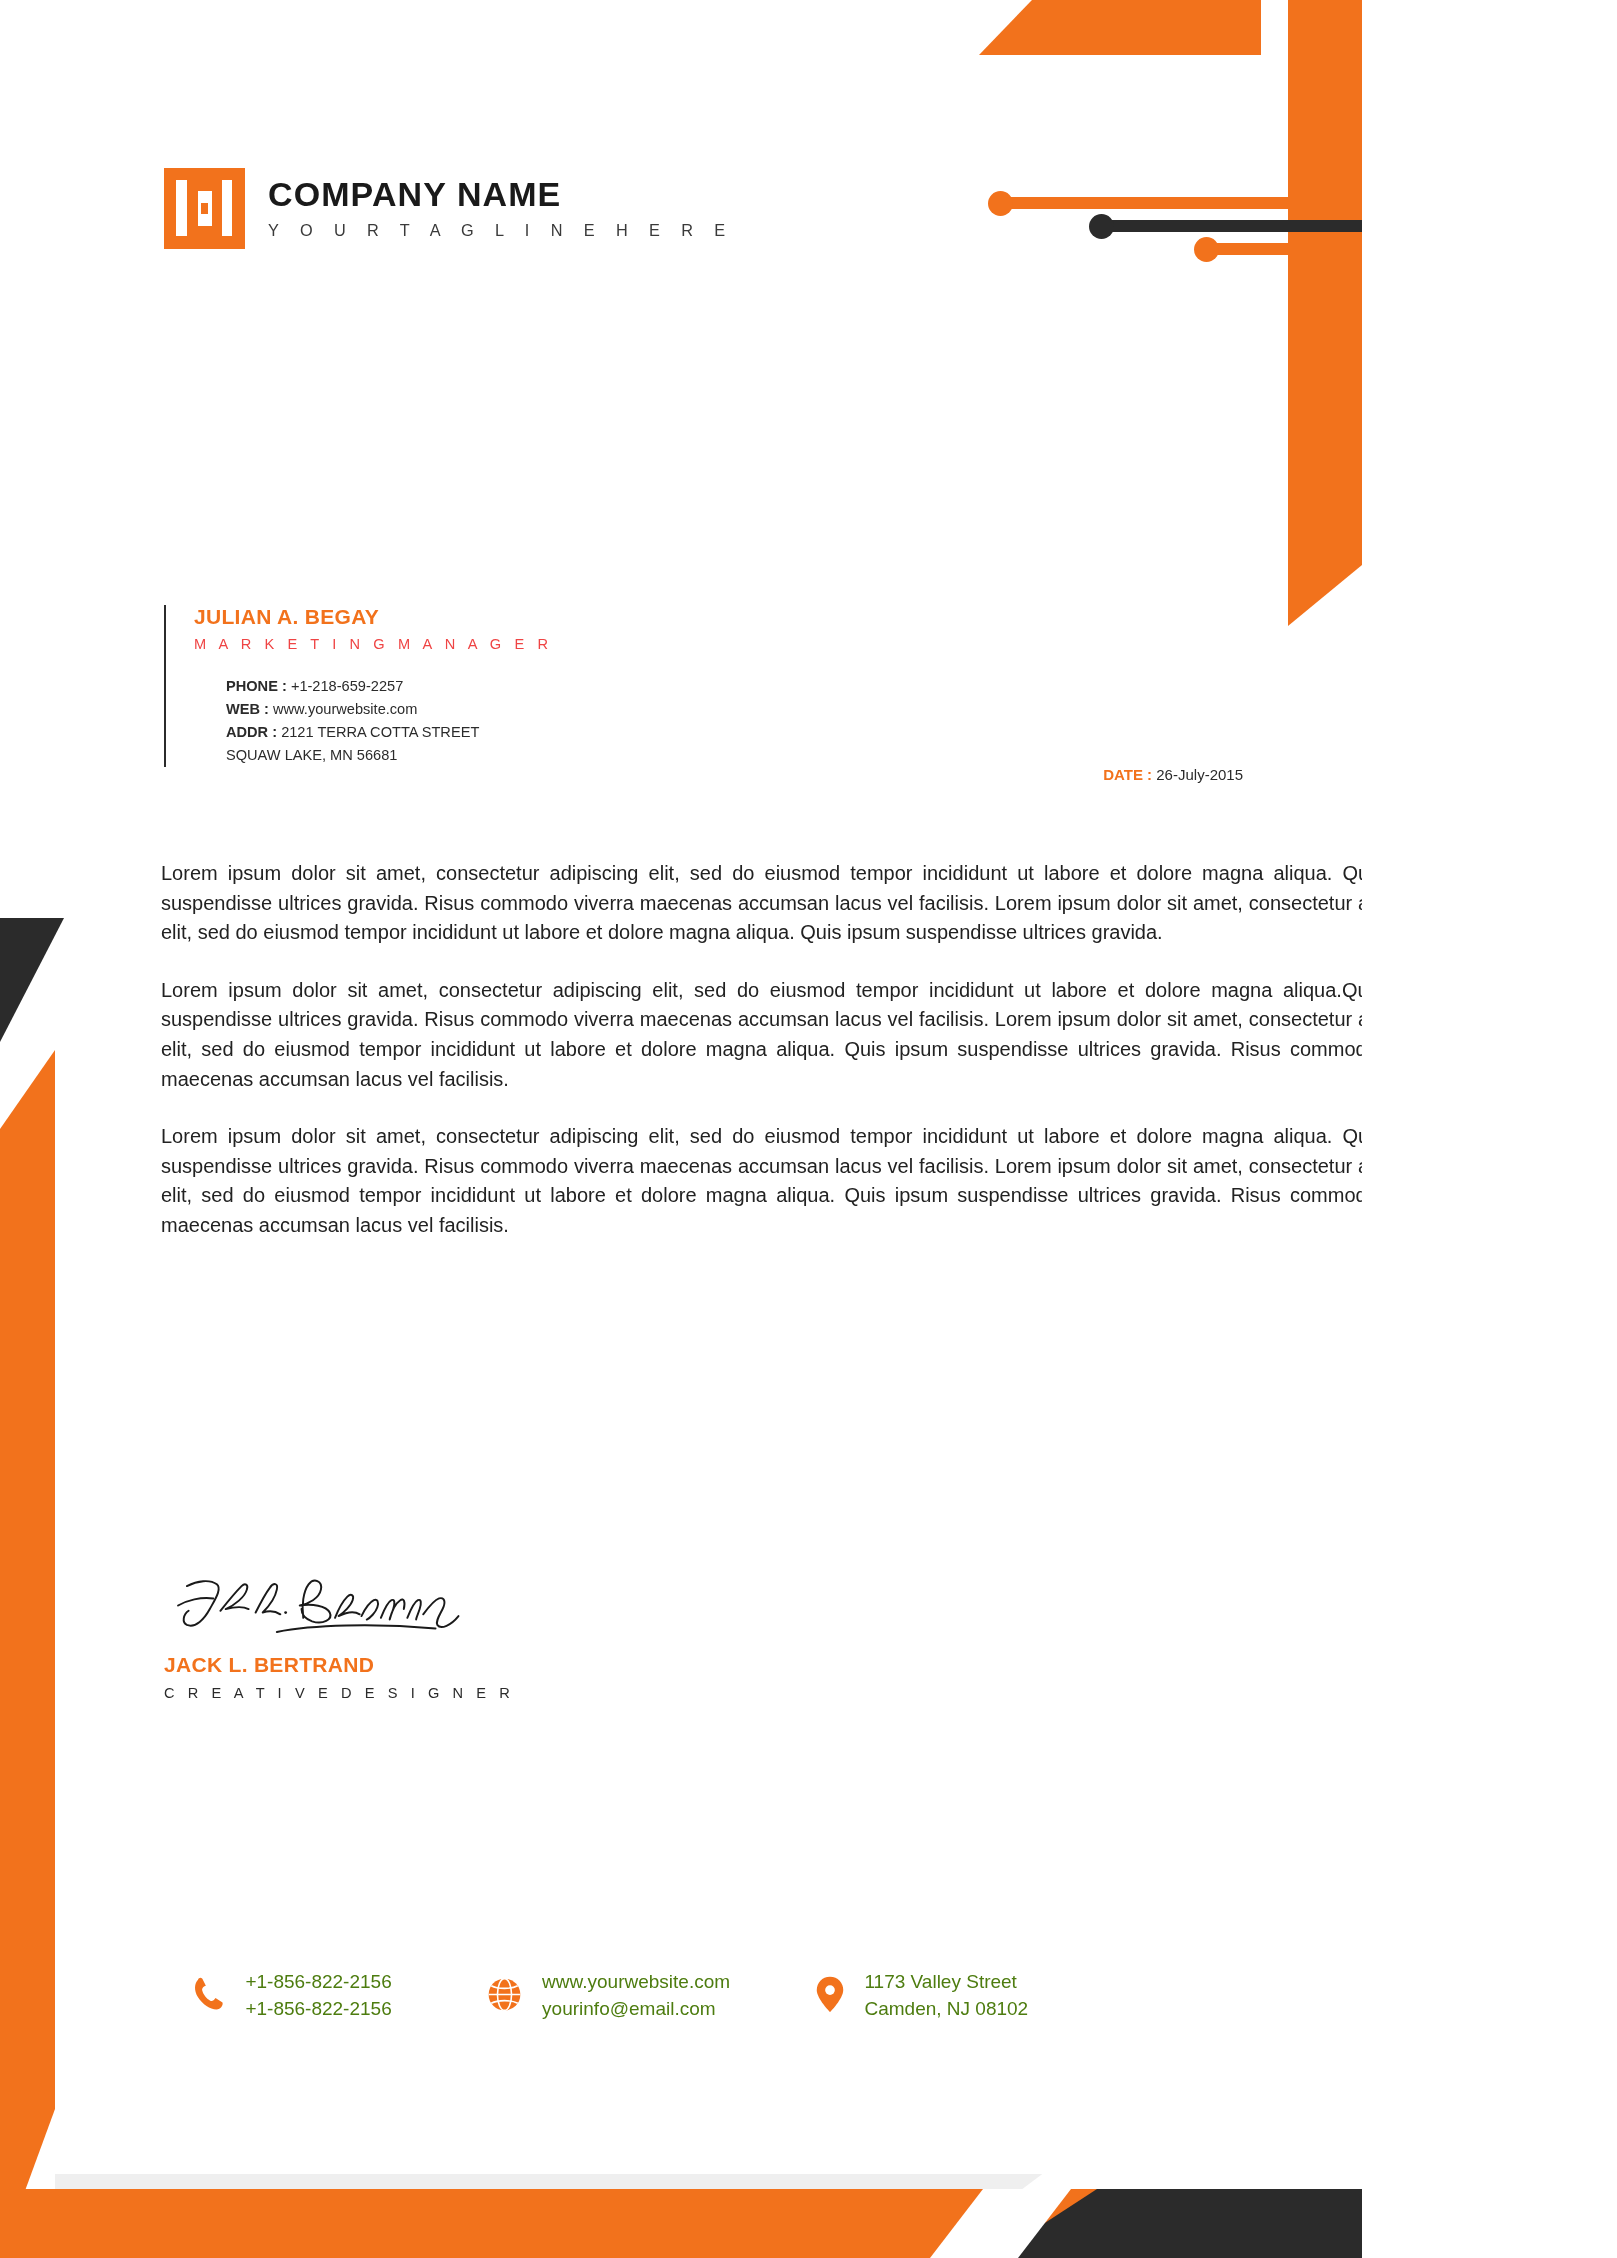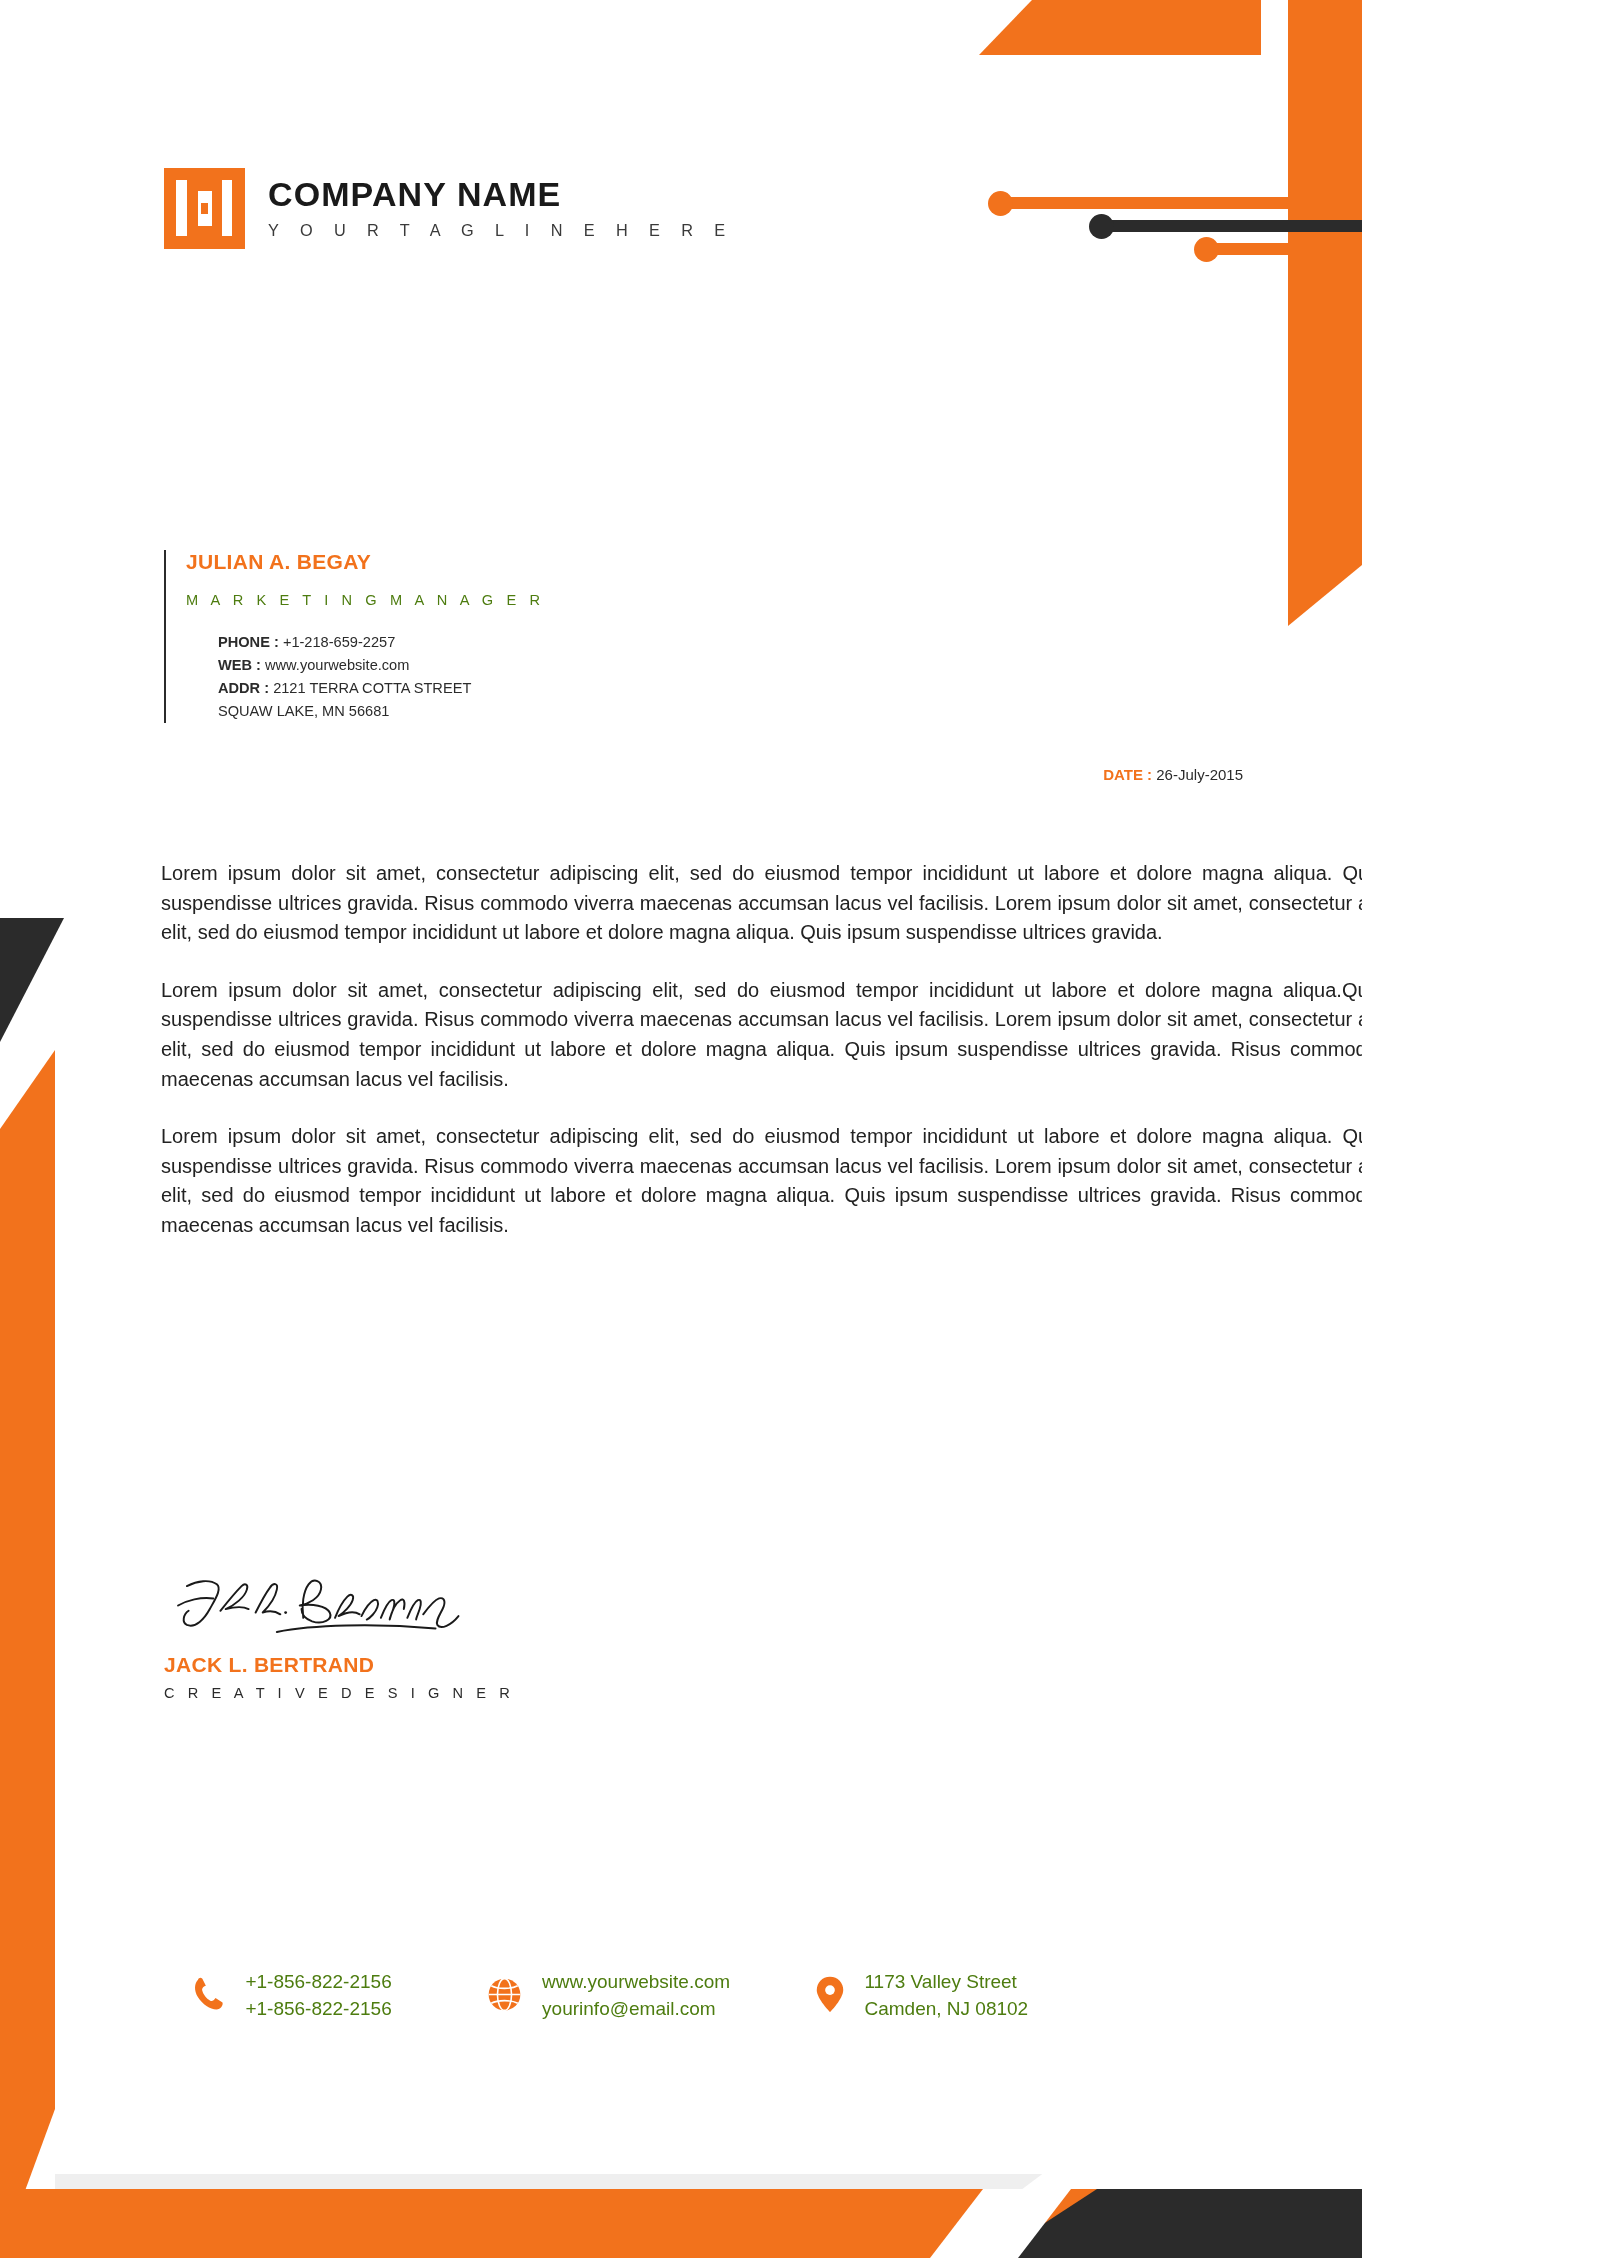--- a/index.html
+++ b/index.html
@@ -145,35 +145,35 @@
     font-size: 16.3px;
     letter-spacing: 8.4px;
     color: #3A3A3A;
     margin-top: 9.7px;
   }
 
   
   .recipient {
     position: absolute;
     left: 164px;
-    top: 550px;
-    padding-left: 20px;
+    top: 605px;
+    padding-left: 28px;
     border-left: 2.6px solid #2B2B2B;
   }
   .recipient-name {
     font-size: 21px;
     font-weight: bold;
     color: #F2721C;
     letter-spacing: 0.3px;
   }
   .recipient-role {
     font-size: 14.6px;
     letter-spacing: 4.6px;
-    color: #4d7c0f;
-    margin-top: 18px;
+    color: #ef4444;
+    margin-top: 7px;
   }
   .contact-lines { margin-top: 23px; margin-left: 32px; }
   .contact-line {
     font-size: 14.6px;
     color: #2B2B2B;
     line-height: 1.58;
     white-space: nowrap;
   }
   .contact-line b { font-weight: bold; }
 

